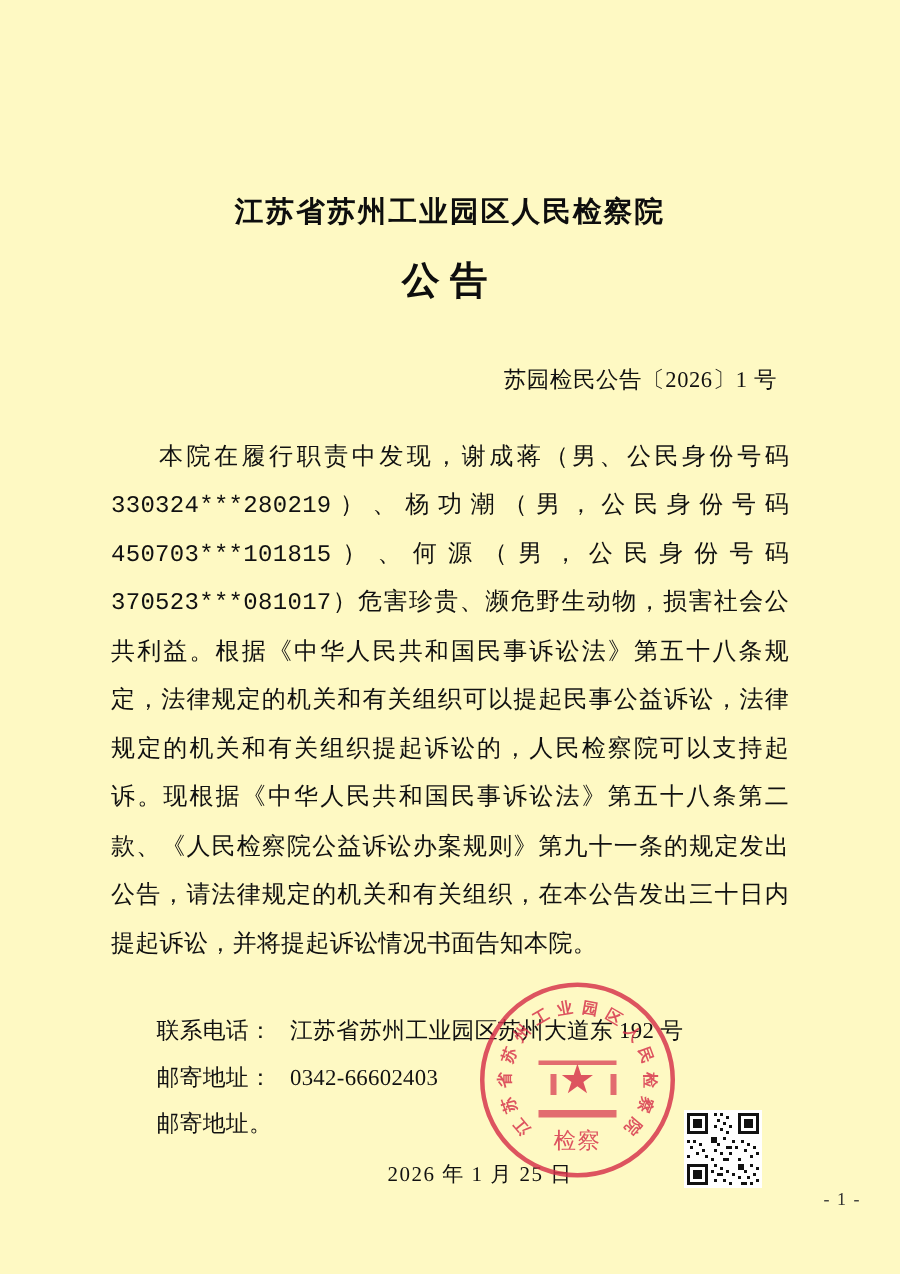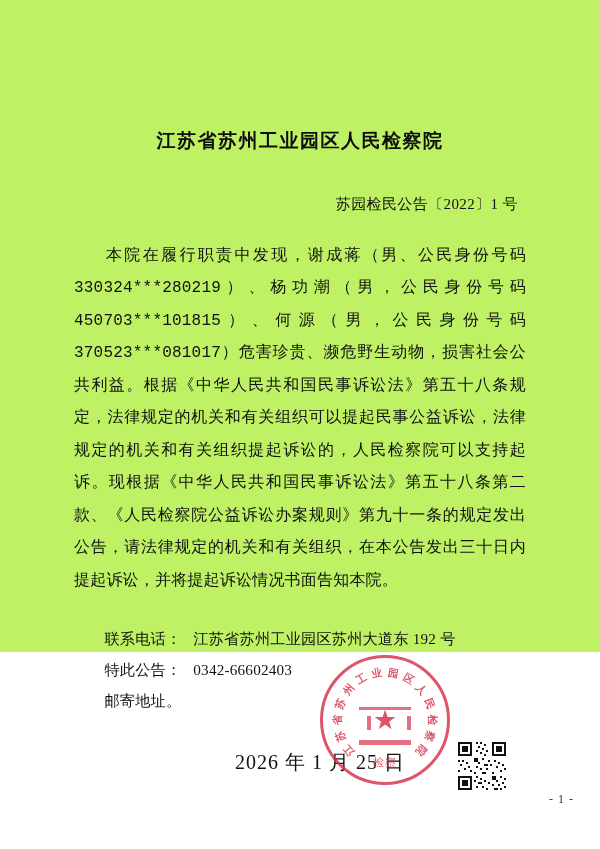--- a/index.html
+++ b/index.html
@@ -12,22 +12,22 @@
     height: 849px;
     font-family: "Liberation Serif", "DejaVu Serif", serif;
     color: #111111;
     position: relative;
     overflow: hidden;
   }
   .page {
     position: absolute;
     left: 0; top: 0;
     width: 600px;
-    height: 652px;
-    background: #bef264;
+    height: 849px;
+    background: #fef9c3;
   }
   .doc-body {
     position: absolute;
     left: 74px;
     top: 128px;
     width: 452px;
   }
   .org-name {
     text-align: center;
     font-size: 19px;
@@ -71,22 +71,22 @@
   .contact-line {
     text-indent: 2em;
     white-space: nowrap;
   }
   .label-gap {
     display: inline-block;
     width: 12px;
   }
   .date-line {
     position: relative;
-    margin-top: 32px;
-    font-size: 20px;
+    margin-top: 8px;
+    font-size: 14px;
     text-align: center;
     letter-spacing: 1px;
     padding-left: 40px;
   }
   .seal {
     position: absolute;
     left: 320px;
     top: 655px;
     width: 124px;
     height: 124px;
@@ -149,21 +149,21 @@
     margin: -7px 0 0 -7px;
     text-align: center;
     line-height: 14px;
     transform-origin: 50% 50%;
   }
   .seal-bottom-text {
     position: absolute;
     left: 50%;
     bottom: 12px;
     transform: translateX(-50%);
-    font-size: 11px;
+    font-size: 15px;
     color: #d6304a;
     letter-spacing: 1px;
     white-space: nowrap;
   }
   .qr {
     position: absolute;
     left: 456px;
     top: 740px;
     width: 52px;
     height: 52px;
@@ -180,31 +180,32 @@
 </style>
 </head>
 <body>
 
 <div class="page">
 
   <div class="doc-body">
 
     <div class="org-name">江苏省苏州工业园区人民检察院</div>
 
-
-    <div class="doc-number">苏园检民公告〔2022〕1 号</div>
+    <div class="doc-kind">公告</div>
+
+    <div class="doc-number">苏园检民公告〔2026〕1 号</div>
 
     <div class="para indent">本院在履行职责中发现，谢成蒋（男、公民身份号码 330324***280219）、杨功潮（男，公民身份号码 450703***101815）、何源（男，公民身份号码 370523***081017）危害珍贵、濒危野生动物，损害社会公共利益。根据《中华人民共和国民事诉讼法》第五十八条规定，法律规定的机关和有关组织可以提起民事公益诉讼，法律规定的机关和有关组织提起诉讼的，人民检察院可以支持起诉。现根据《中华人民共和国民事诉讼法》第五十八条第二款、《人民检察院公益诉讼办案规则》第九十一条的规定发出公告，请法律规定的机关和有关组织，在本公告发出三十日内提起诉讼，并将提起诉讼情况书面告知本院。</div>
 
     <div class="contact-block">
       <div class="contact-line">
         <span>联系电话：</span><span class="label-gap"></span><span>江苏省苏州工业园区苏州大道东 192 号</span>
       </div>
       <div class="contact-line">
-        <span>特此公告：</span><span class="label-gap"></span><span>0342-66602403</span>
+        <span>邮寄地址：</span><span class="label-gap"></span><span>0342-66602403</span>
       </div>
       <div class="contact-line">邮寄地址。</div>
     </div>
 
     <div class="date-line">2026 年 1 月 25 日</div>
 
   </div>
 
   <div class="seal">
     <div class="seal-inner">

